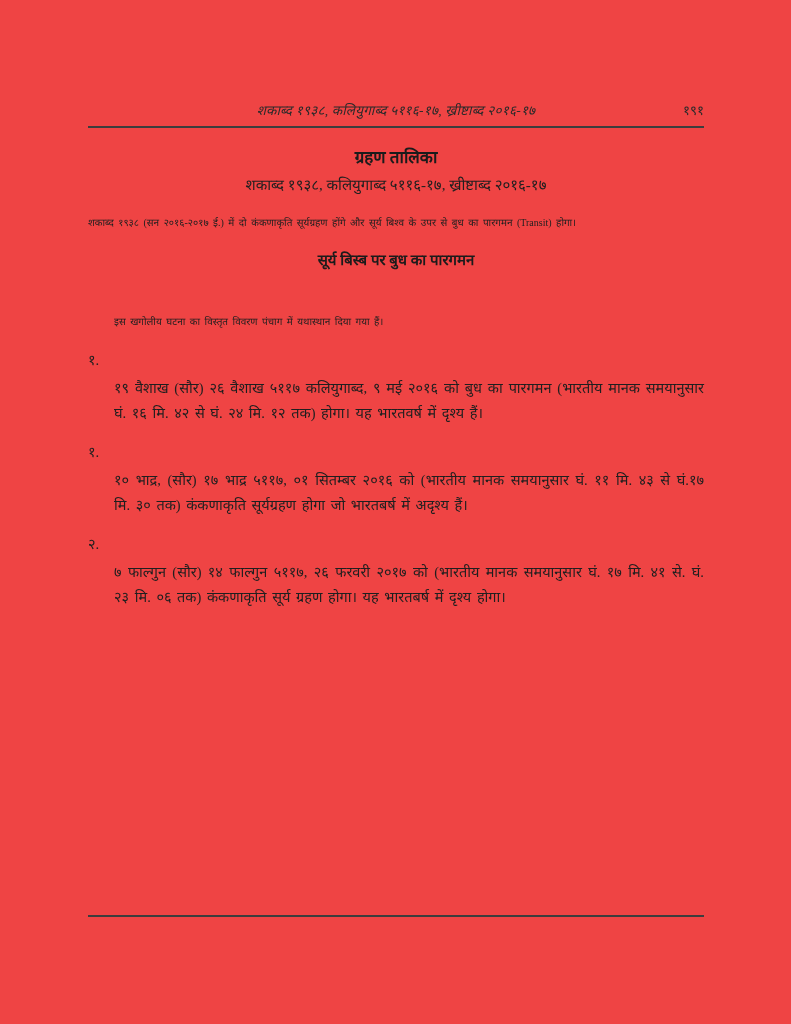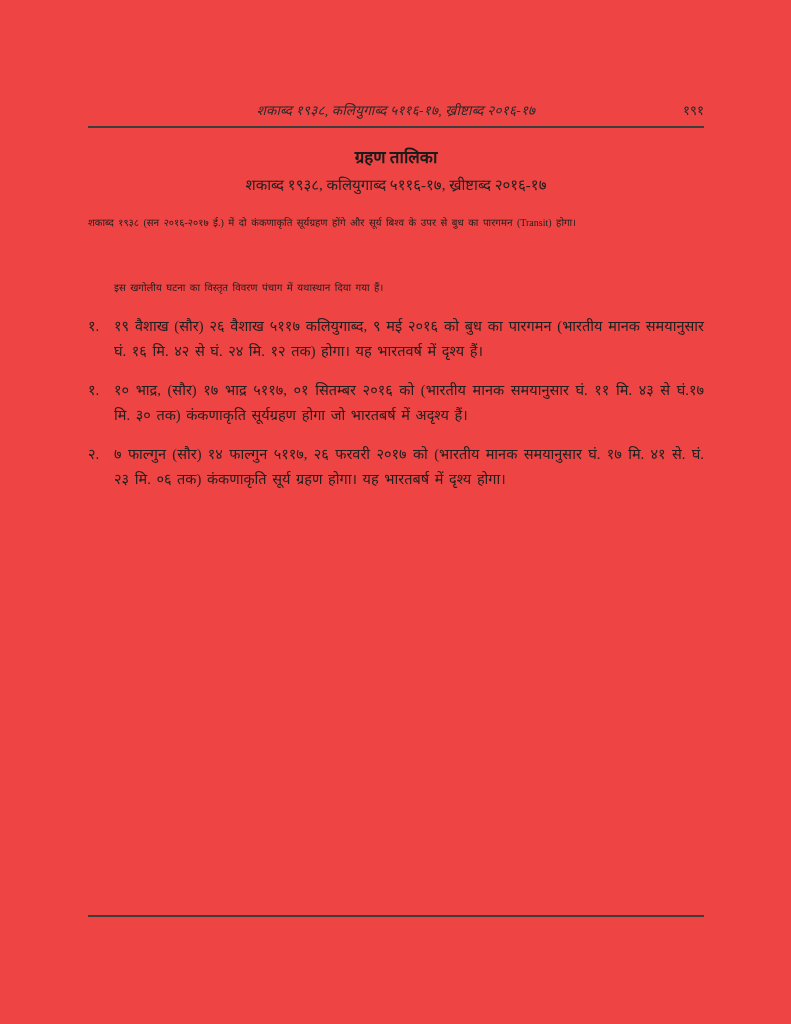--- a/index.html
+++ b/index.html
@@ -87,20 +87,21 @@
   }
   .list-number {
     flex: 0 0 26px;
     color: #1f1f1f;
   }
   .list-text {
     flex: 1;
     text-align: justify;
     color: #1f1f1f;
     word-spacing: 2px;
+    margin-top: 28px;
   }
   .footer-rule {
     position: absolute;
     left: 88px;
     width: 616px;
     top: 915px;
     border-top: 2.5px solid #3d3d3d;
   }
 </style>
 </head>
@@ -114,20 +115,21 @@
       <div class="page-number">१९१</div>
       <div class="header-rule"></div>
     </div>
 
     <div class="doc-title">ग्रहण तालिका</div>
 
     <div class="doc-subtitle">शकाब्द १९३८, कलियुगाब्द ५११६-१७, ख्रीष्टाब्द २०१६-१७</div>
 
     <p class="para">शकाब्द १९३८ (सन २०१६-२०१७ ई.) में दो कंकणाकृति सूर्यग्रहण होंगे और सूर्य बिश्व के उपर से बुध का पारगमन (Transit) होगा।</p>
 
+    <div class="section-heading">सूर्य बिस्ब पर बुध का पारगमन</div>
 
     <p class="para indent">इस खगोलीय घटना का विस्तृत विवरण पंचाग में यथास्थान दिया गया हैं।</p>
 
     <div class="list-item">
       <span class="list-number">१.</span>
       <span class="list-text">१९ वैशाख (सौर) २६ वैशाख ५११७ कलियुगाब्द, ९ मई २०१६ को बुध का पारगमन (भारतीय मानक समयानुसार घं. १६ मि. ४२ से घं. २४ मि. १२ तक) होगा। यह भारतवर्ष में दृश्य हैं।</span>
     </div>
 
 
     <div class="list-item">

